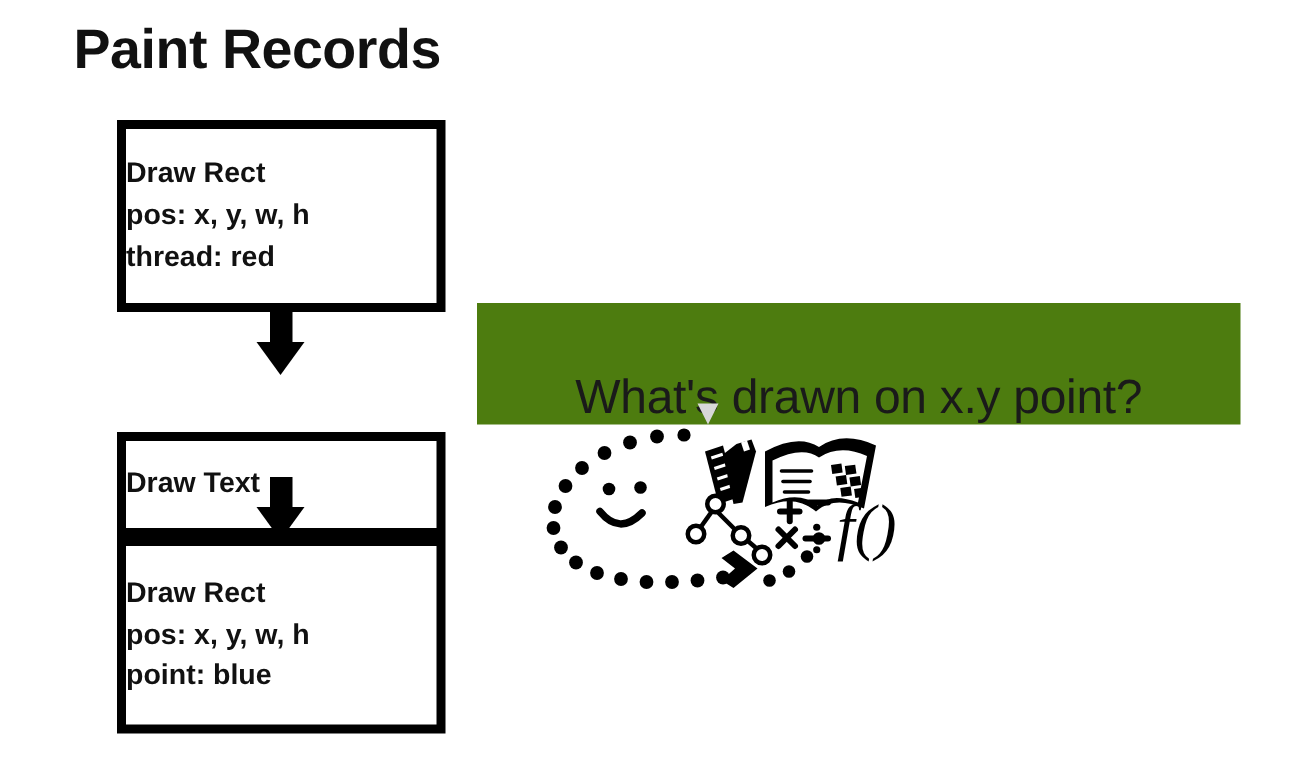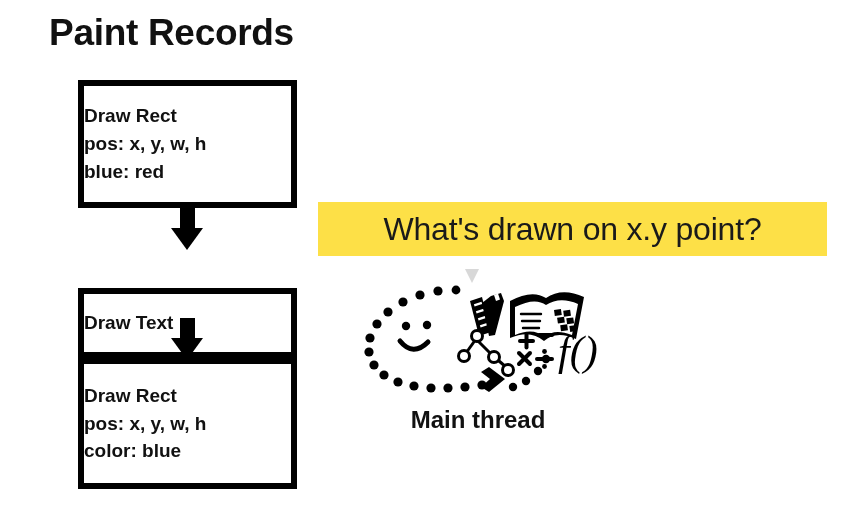--- a/index.html
+++ b/index.html
@@ -85,24 +85,24 @@
   #flow-arrow-1 { top: 318px; height: 42px; }
   #flow-arrow-1 .shaft { height: 22px; }
   #flow-arrow-1 .head  { top: 20px; }
 
   
   #speech-bubble {
     position: absolute;
     left: 318px;
     top: 202px;
     width: 509px;
-    height: 54px;
-    background: #fde047;
+    height: 81px;
+    background: #4d7c0f;
     display: flex;
-    align-items: center;
+    align-items: flex-end;
     justify-content: center;
     box-sizing: border-box;
   }
   #speech-bubble-text {
     font-size: 32px;
     color: #1a1a1a;
     white-space: nowrap;
     letter-spacing: -0.2px;
   }
   #speech-bubble-tail {
@@ -142,41 +142,41 @@
 </head>
 <body>
 
 <div id="slide">
 
   <div id="page-title">Paint Records</div>
 
   <div class="record-box" id="record-box-0">
     <div class="record-line">Draw Rect</div>
     <div class="record-line">pos: x, y, w, h</div>
-    <div class="record-line">blue: red</div>
+    <div class="record-line">thread: red</div>
   </div>
 
   <div class="flow-arrow" id="flow-arrow-0">
     <div class="shaft"></div>
     <div class="head"></div>
   </div>
 
   <div class="record-box" id="record-box-1">
     <div class="record-line">Draw Text</div>
   </div>
 
   <div class="flow-arrow" id="flow-arrow-1">
     <div class="shaft"></div>
     <div class="head"></div>
   </div>
 
   <div class="record-box" id="record-box-2">
     <div class="record-line">Draw Rect</div>
     <div class="record-line">pos: x, y, w, h</div>
-    <div class="record-line">color: blue</div>
+    <div class="record-line">point: blue</div>
   </div>
 
   <div id="speech-bubble">
     <div id="speech-bubble-text">What's drawn on x.y point?</div>
   </div>
   <div id="speech-bubble-tail"></div>
 
   <div id="thinking-doodle">
     <svg width="240" height="118" viewBox="0 0 240 118" xmlns="http://www.w3.org/2000/svg">
       <g fill="#000000">
@@ -283,15 +283,14 @@
           <circle cx="186.5" cy="83.5" r="2.4" fill="#000000" stroke="none"></circle>
         </g>
 
         <g>
           <text x="200" y="82" font-family="'Liberation Serif', serif" font-size="42" font-style="italic" fill="#000000">f()</text>
         </g>
       </g>
     </svg>
   </div>
 
-  <div id="main-thread-label">Main thread</div>
 
 </div>
 
 </body></html>

